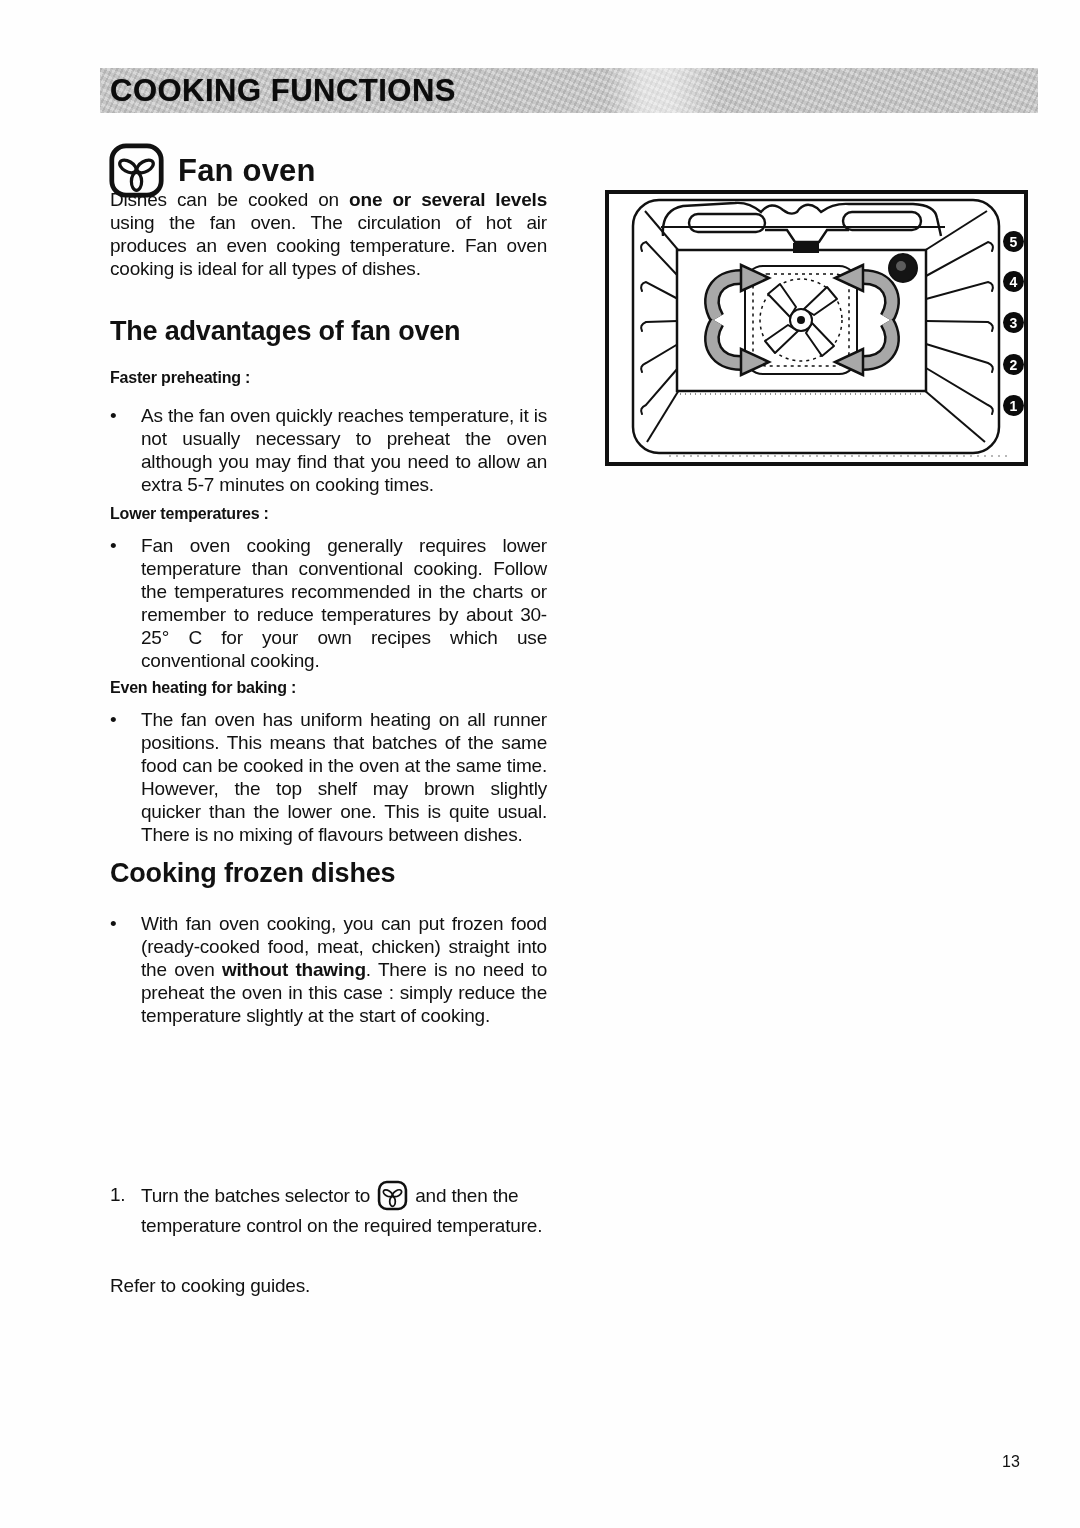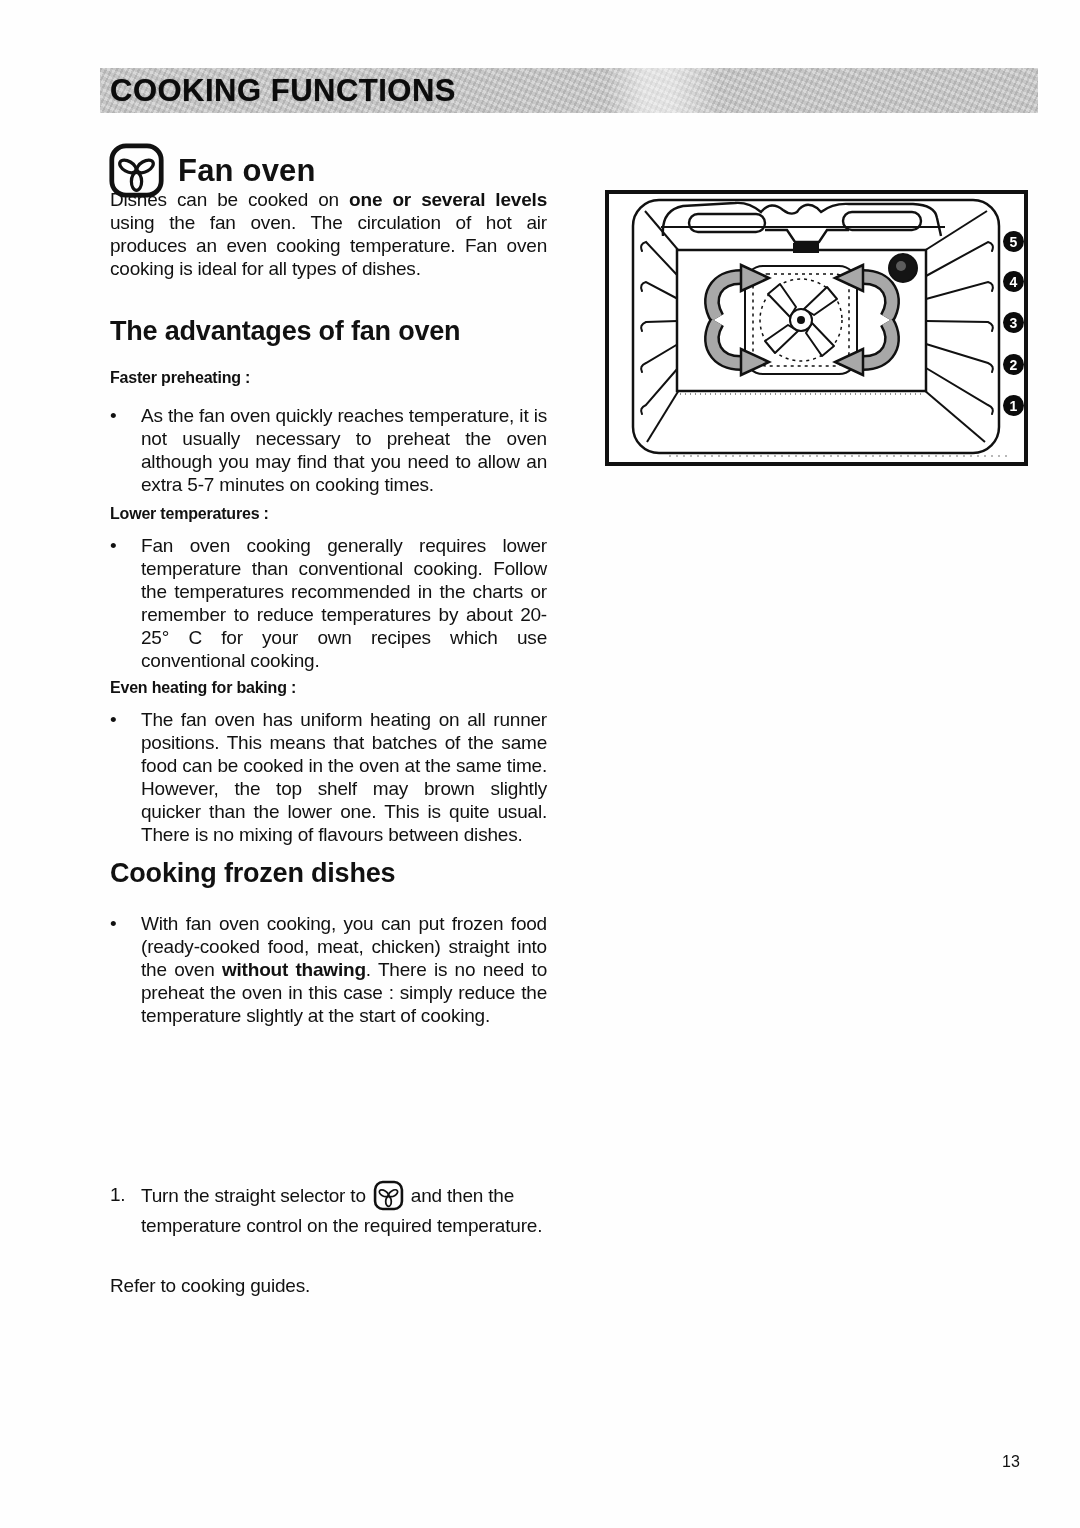--- a/index.html
+++ b/index.html
@@ -95,38 +95,38 @@
 
   <div class="tblock h3" style="top:366px;">Faster preheating :</div>
   <div class="tblock bullet-row" style="top:404px;">
     <span class="bullet-mark">•</span>
     <span class="bullet-text">As the fan oven quickly reaches temperature, it is not usually necessary to preheat the oven although you may find that you need to allow an extra 5-7 minutes on cooking times.</span>
   </div>
 
   <div class="tblock h3" style="top:502px;">Lower temperatures :</div>
   <div class="tblock bullet-row" style="top:534px;">
     <span class="bullet-mark">•</span>
-    <span class="bullet-text">Fan oven cooking generally requires lower temperature than conventional cooking. Follow the temperatures recommended in the charts or remember to reduce temperatures by about 20-25° C for your own recipes which use conventional cooking.</span>
+    <span class="bullet-text">Fan oven cooking generally requires lower temperature than conventional cooking. Follow the temperatures recommended in the charts or remember to reduce temperatures by about 30-25° C for your own recipes which use conventional cooking.</span>
   </div>
 
   <div class="tblock h3" style="top:676px;">Even heating for baking :</div>
   <div class="tblock bullet-row" style="top:708px;">
     <span class="bullet-mark">•</span>
     <span class="bullet-text">The fan oven has uniform heating on all runner positions. This means that batches of the same food can be cooked in the oven at the same time. However, the top shelf may brown slightly quicker than the lower one. This is quite usual. There is no mixing of flavours between dishes.</span>
   </div>
 
   <div class="tblock h2" style="top:862px;">Cooking frozen dishes</div>
   <div class="tblock bullet-row" style="top:912px;">
     <span class="bullet-mark">•</span>
     <span class="bullet-text"><span>With fan oven cooking, you can put frozen food (ready-cooked food, meat, chicken) straight into the oven </span><b>without thawing</b><span>. There is no need to preheat the oven in this case : simply reduce the temperature slightly at the start of cooking.</span></span>
   </div>
 
   <div class="tblock step-row" style="top:1180px;">
     <span class="step-num">1.</span>
-    <span class="step-text"><span>Turn the straight selector to</span><svg class="inline-fan" viewBox="0 0 60 60">
+    <span class="step-text"><span>Turn the batches selector to</span><svg class="inline-fan" viewBox="0 0 60 60">
           <use href="#fan-sym"></use>
         </svg><span>and then the temperature control on the required temperature.</span></span>
   </div>
   <div class="tblock" style="top:1274px;">Refer to cooking guides.</div>
 
   <div class="oven-illustration">
     <svg viewBox="0 0 423 276" width="423" height="276">
 
       <rect x="2" y="2" width="419" height="272" fill="#fff" stroke="#111" stroke-width="4"></rect>
 

